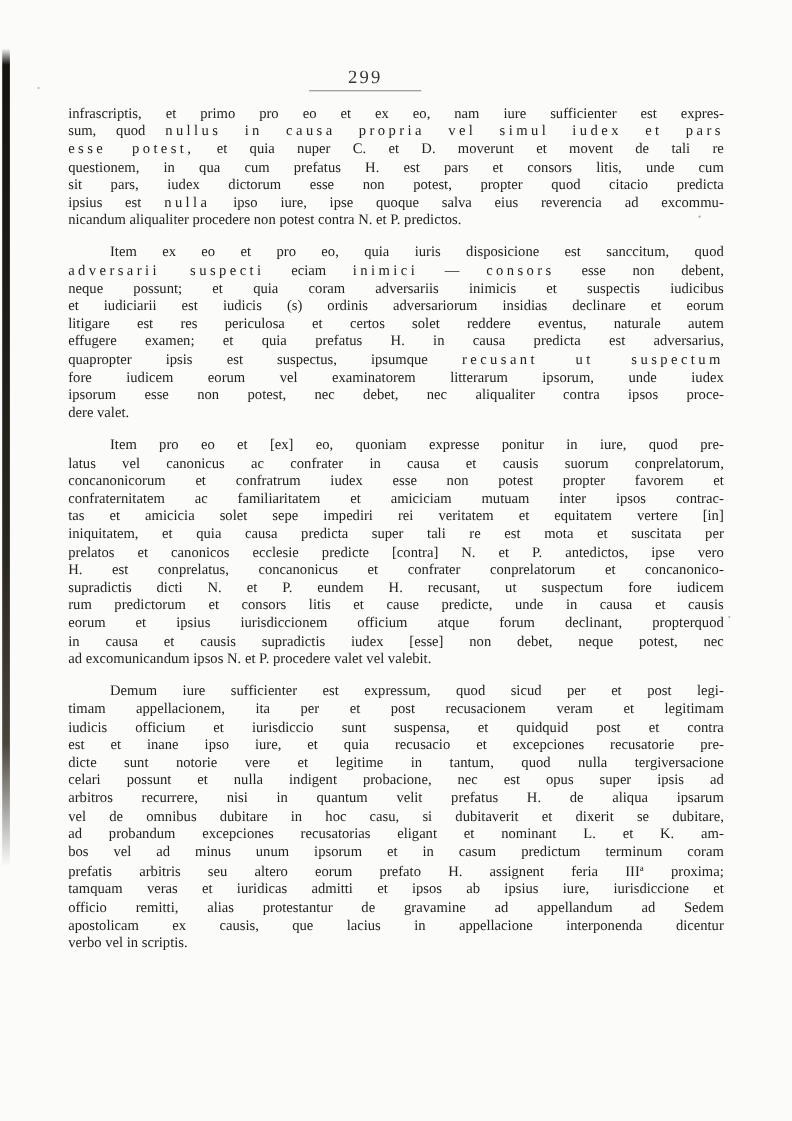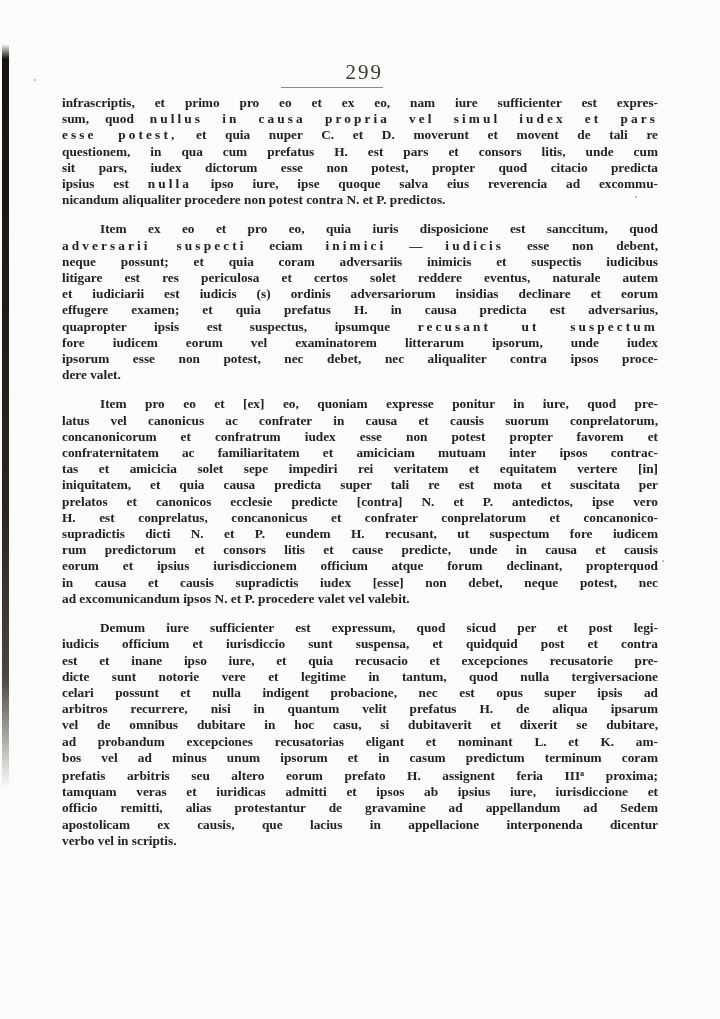--- a/index.html
+++ b/index.html
@@ -15,30 +15,30 @@
       rgba(25,22,20,0) 0%, #17140f 2%, #201c17 35%, #2a2620 62%,
       #4a453d 85%, rgba(90,85,75,0) 100%);
     border-radius:2px;
   }
   .speck{position:absolute;border-radius:50%;}
   .speck1{left:34px;top:79px;width:2px;height:2px;background:#b9b6b0;}
   .speck2{left:635px;top:196px;width:2px;height:2px;background:#a8a49e;}
   .speck3{left:662px;top:560px;width:2px;height:2px;background:#b2afa9;}
   .page-number{
     position:absolute;left:281px;top:60px;width:102px;
-    text-align:right;font-size:21px;letter-spacing:2px;
+    text-align:center;font-size:17px;letter-spacing:2px;
     color:#3a3733;padding-bottom:2px;
     border-bottom:1px solid #8d8а85;
     border-bottom:1px solid #8d8a85;
   }
   .text-block{
     position:absolute;left:62px;top:95px;width:596px;
     font-size:13.3px;line-height:16.2px;
   }
-  .para{margin:0 0 13px 0;font-weight:bold;}
+  .para{margin:0 0 13px 0;}
   .para:last-child{margin-bottom:0;}
   .line{
     display:block;
     text-align:justify;
     -moz-text-align-last:justify;
     text-align-last:justify;
     white-space:normal;
   }
   .line.last{
     -moz-text-align-last:left;
@@ -63,24 +63,24 @@
       <span class="line"><span>infrascriptis, et primo pro eo et ex eo, nam iure sufficienter est expres-</span></span>
       <span class="line"><span>sum, quod </span><span class="sp">nullus in causa propria vel simul iudex et pars</span></span>
       <span class="line"><span class="sp">esse potest,</span><span> et quia nuper C. et D. moverunt et movent de tali re</span></span>
       <span class="line"><span>questionem, in qua cum prefatus H. est pars et consors litis, unde cum</span></span>
       <span class="line"><span>sit pars, iudex dictorum esse non potest, propter quod citacio predicta</span></span>
       <span class="line"><span>ipsius est </span><span class="sp">nulla</span><span> ipso iure, ipse quoque salva eius reverencia ad excommu-</span></span>
       <span class="line last"><span>nicandum aliqualiter procedere non potest contra N. et P. predictos.</span></span>
     </p>
     <p class="para indent">
       <span class="line"><span>Item ex eo et pro eo, quia iuris disposicione est sanccitum, quod</span></span>
-      <span class="line"><span class="sp">adversarii suspecti</span><span> eciam </span><span class="sp">inimici</span><span> — </span><span class="sp">iudicis</span><span> esse non debent,</span></span>
+      <span class="line"><span class="sp">adversarii suspecti</span><span> eciam </span><span class="sp">inimici</span><span> — </span><span class="sp">consors</span><span> esse non debent,</span></span>
       <span class="line"><span>neque possunt; et quia coram adversariis inimicis et suspectis iudicibus</span></span>
+      <span class="line"><span>et iudiciarii est iudicis (s) ordinis adversariorum insidias declinare et eorum</span></span>
       <span class="line"><span>litigare est res periculosa et certos solet reddere eventus, naturale autem</span></span>
-      <span class="line"><span>et iudiciarii est iudicis (s) ordinis adversariorum insidias declinare et eorum</span></span>
       <span class="line"><span>effugere examen; et quia prefatus H. in causa predicta est adversarius,</span></span>
       <span class="line"><span>quapropter ipsis est suspectus, ipsumque </span><span class="sp">recusant ut suspectum</span></span>
       <span class="line"><span>fore iudicem eorum vel examinatorem litterarum ipsorum, unde iudex</span></span>
       <span class="line"><span>ipsorum esse non potest, nec debet, nec aliqualiter contra ipsos proce-</span></span>
       <span class="line last"><span>dere valet.</span></span>
     </p>
     <p class="para indent">
       <span class="line"><span>Item pro eo et [ex] eo, quoniam expresse ponitur in iure, quod pre-</span></span>
       <span class="line"><span>latus vel canonicus ac confrater in causa et causis suorum conprelatorum,</span></span>
       <span class="line"><span>concanonicorum et confratrum iudex esse non potest propter favorem et</span></span>
@@ -90,20 +90,21 @@
       <span class="line"><span>prelatos et canonicos ecclesie predicte [contra] N. et P. antedictos, ipse vero</span></span>
       <span class="line"><span>H. est conprelatus, concanonicus et confrater conprelatorum et concanonico-</span></span>
       <span class="line"><span>supradictis dicti N. et P. eundem H. recusant, ut suspectum fore iudicem</span></span>
       <span class="line"><span>rum predictorum et consors litis et cause predicte, unde in causa et causis</span></span>
       <span class="line"><span>eorum et ipsius iurisdiccionem officium atque forum declinant, propterquod</span></span>
       <span class="line"><span>in causa et causis supradictis iudex [esse] non debet, neque potest, nec</span></span>
       <span class="line last"><span>ad excomunicandum ipsos N. et P. procedere valet vel valebit.</span></span>
     </p>
     <p class="para indent">
       <span class="line"><span>Demum iure sufficienter est expressum, quod sicud per et post legi-</span></span>
+      <span class="line"><span>timam appellacionem, ita per et post recusacionem veram et legitimam</span></span>
       <span class="line"><span>iudicis officium et iurisdiccio sunt suspensa, et quidquid post et contra</span></span>
       <span class="line"><span>est et inane ipso iure, et quia recusacio et excepciones recusatorie pre-</span></span>
       <span class="line"><span>dicte sunt notorie vere et legitime in tantum, quod nulla tergiversacione</span></span>
       <span class="line"><span>celari possunt et nulla indigent probacione, nec est opus super ipsis ad</span></span>
       <span class="line"><span>arbitros recurrere, nisi in quantum velit prefatus H. de aliqua ipsarum</span></span>
       <span class="line"><span>vel de omnibus dubitare in hoc casu, si dubitaverit et dixerit se dubitare,</span></span>
       <span class="line"><span>ad probandum excepciones recusatorias eligant et nominant L. et K. am-</span></span>
       <span class="line"><span>bos vel ad minus unum ipsorum et in casum predictum terminum coram</span></span>
       <span class="line"><span>prefatis arbitris seu altero eorum prefato H. assignent feria III</span><span class="sup">a</span><span> proxima;</span></span>
       <span class="line"><span>tamquam veras et iuridicas admitti et ipsos ab ipsius iure, iurisdiccione et</span></span>

